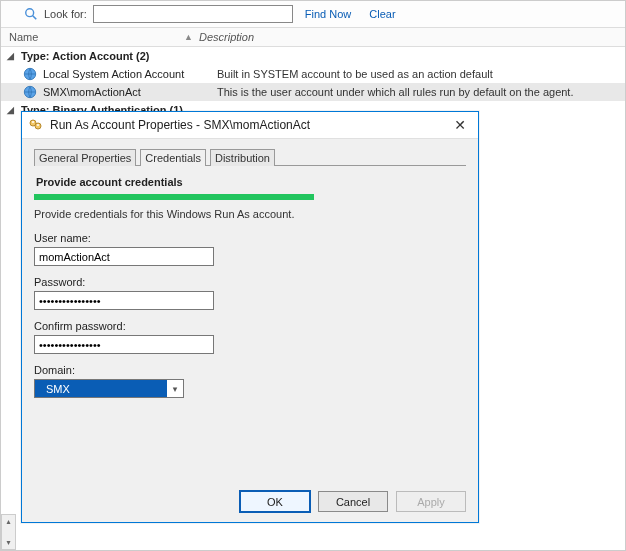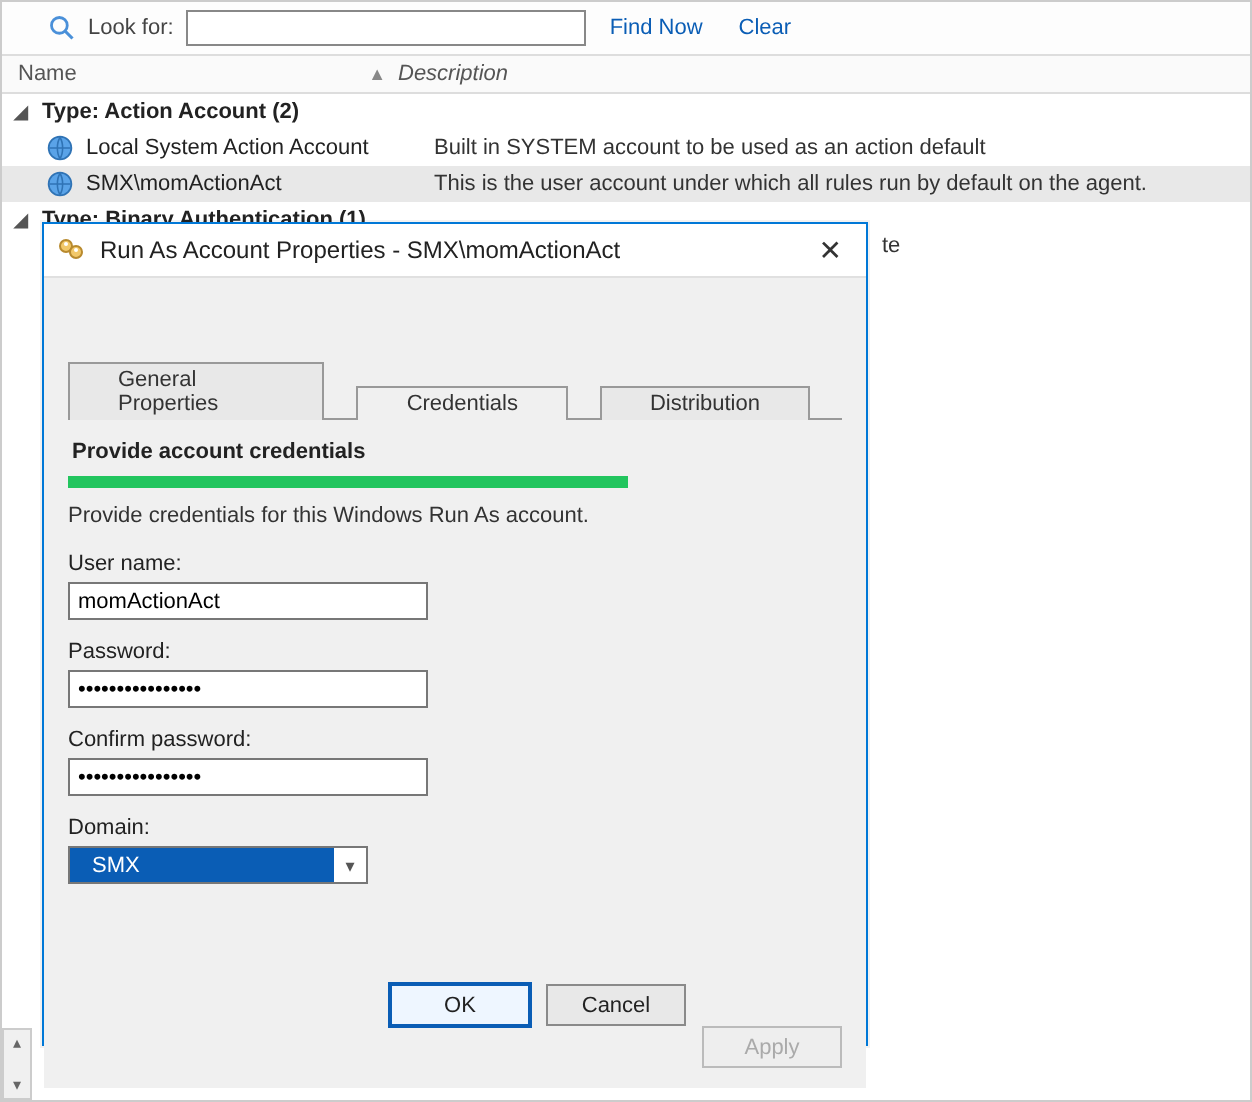--- a/index.html
+++ b/index.html
@@ -72,44 +72,44 @@
       position: absolute; left:0; bottom:0; width:15px; height:36px;
       background:#f0f0f0; border:1px solid #ccc;
       display:flex; flex-direction:column; justify-content:space-between;
       align-items:center;
     }
     .vscroll .arrow { font-size:8px; color:#666; padding:2px;}
     
     .dialog {
       position: absolute;
       left: 20px; top: 110px;
-      width: 413px; height: 412px;
+      width: 458px; height: 412px;
       background: #f0f0f0;
       border: 1px solid #0078d7;
       box-shadow: 0 0 0 1px rgba(0,0,0,.05);
-      display:flex; flex-direction:column;gap:32px;
+      display:flex; flex-direction:column;
     }
     .dialog-titlebar {
       display:flex; align-items:center;
       padding: 5px 6px;
       background:#fff;
       border-bottom:1px solid #e0e0e0;
     }
     .dialog-titlebar .dlg-icon { width:16px; height:16px; margin-right:6px; }
     .dialog-titlebar .dlg-title { font-size:12px; color:#222; }
     .dialog-titlebar .close-x { margin-left:auto; font-size:14px; color:#333; padding:0 6px; cursor:pointer;}
     .dialog-body { flex:1; padding: 10px 12px 0 12px; background:#f0f0f0; position:relative;}
     
     .tabs { display:flex; align-items:flex-end; margin-bottom:-1px;}
     .tab {
-      padding: 2px 24px;
+      padding: 2px 4px;
       border: 1px solid #999;
       border-bottom: none;
       background:#e8e8e8;
-      margin-right:16px;
+      margin-right:4px;
       color:#333;
       cursor:pointer;
       font-size:11px;
     }
     .tab.active { background:#f0f0f0; position:relative; z-index:2;}
     .tab-panel {
       border-top:1px solid #999;
       padding-top:8px;
     }
     .section-head {
@@ -146,21 +146,21 @@
       padding: 8px 12px 10px;
       background:#f0f0f0;
     }
     .dlg-btn {
       width:70px; height:21px;
       border:1px solid #8a8a8a; background:#e8e8e8;
       font-size:11px; color:#222;
       cursor:pointer;
     }
     .dlg-btn.primary { border:1px solid #0a5db5; outline:1px solid #0a5db5; background:#eef6ff;}
-    .dlg-btn.disabled { color:#aaa; background:#eee; border-color:#bbb; cursor:default;margin-top:21px;}
+    .dlg-btn.disabled { color:#aaa; background:#eee; border-color:#bbb; cursor:default;}
     
     .peek-text { position:absolute; left:440px; top:116px; color:#333;}
   </style>
 </head>
 <body>
 
 <div class="searchbar">
   <span class="search-icon">
     <svg viewBox="0 0 16 16" width="14" height="14">
         <circle cx="6.5" cy="6.5" r="4.5" fill="none" stroke="#4a90d9" stroke-width="1.6"></circle>

